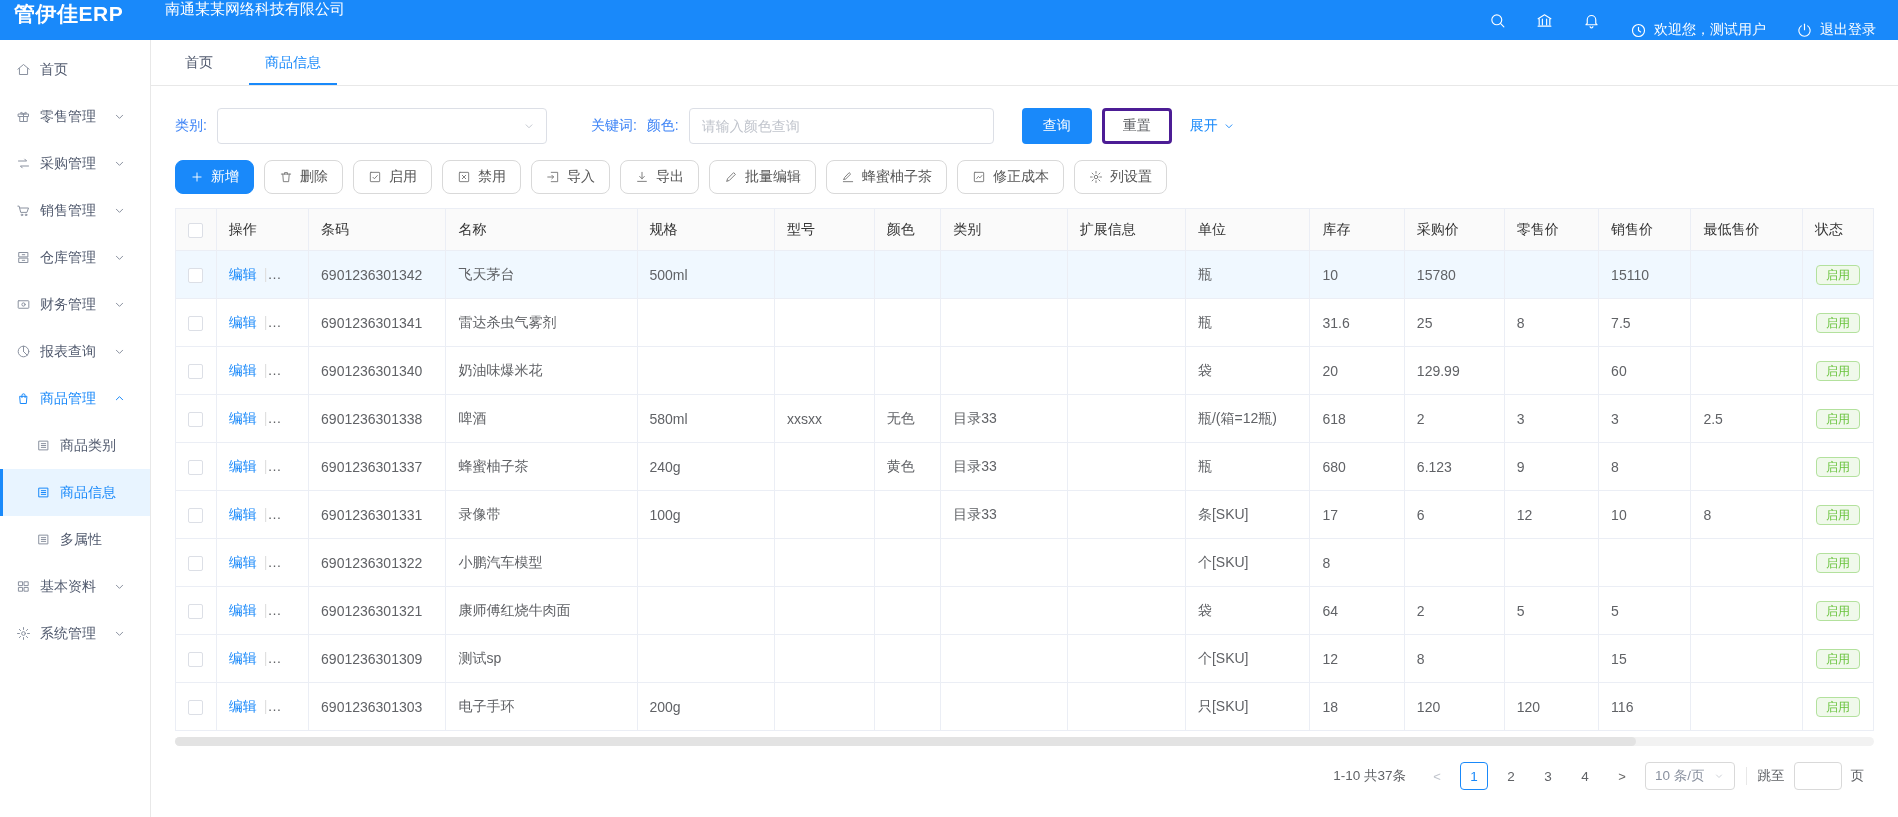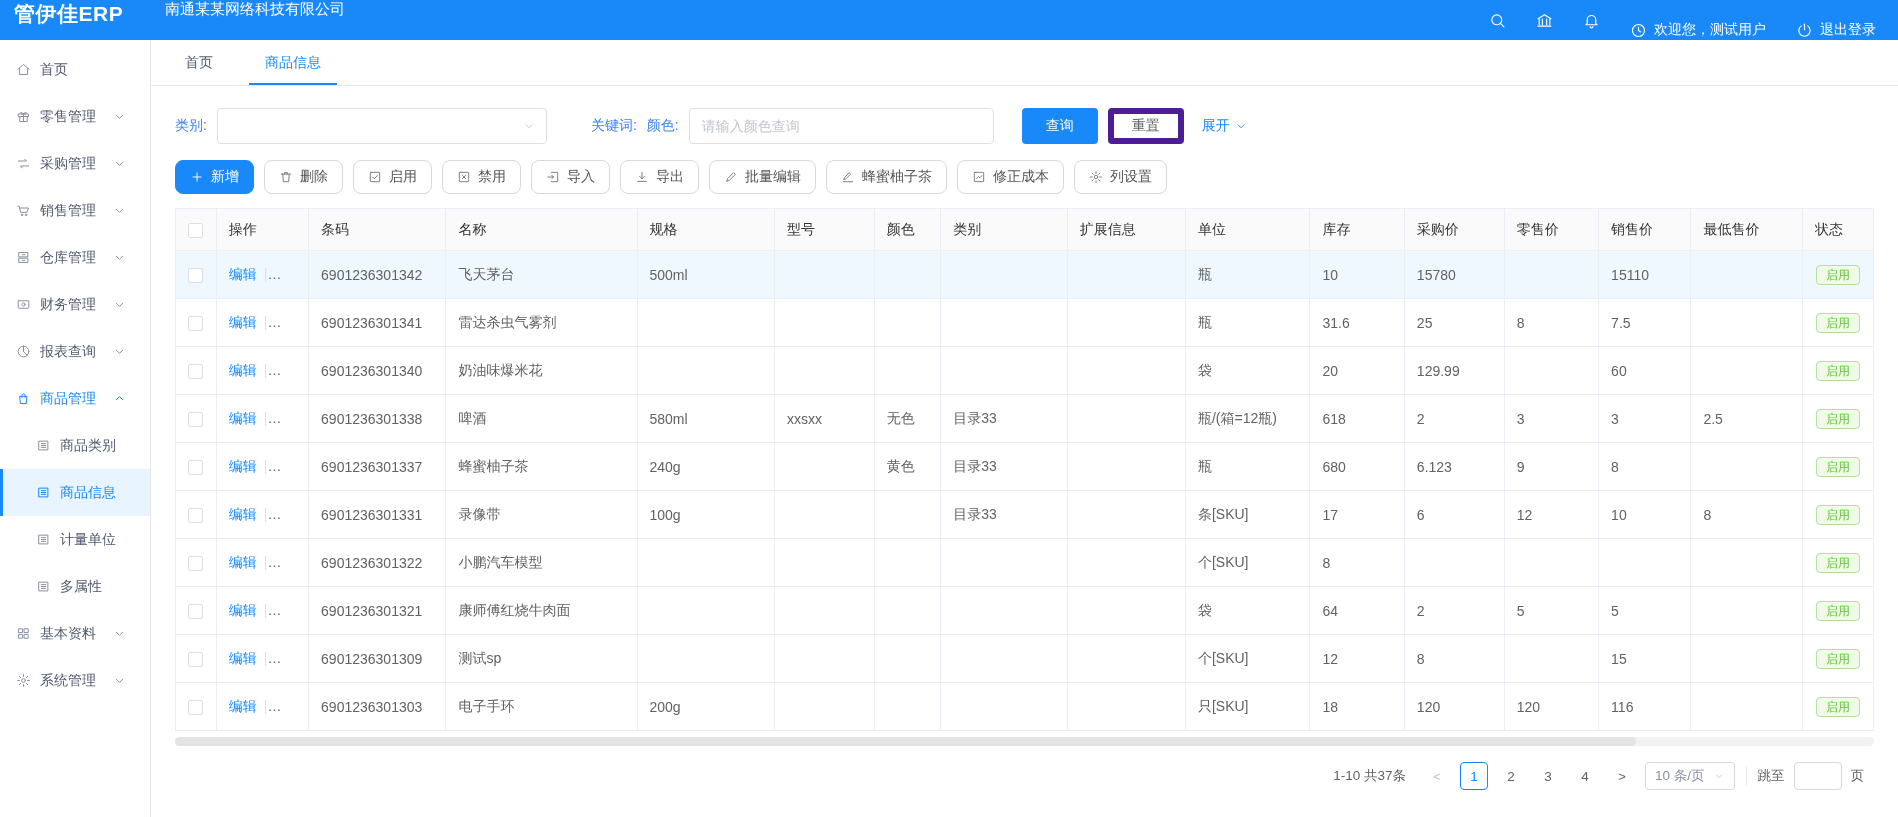--- a/index.html
+++ b/index.html
@@ -43,21 +43,21 @@
   
   .filterbar{display:flex;align-items:center;padding:22px 24px 14px;font-size:14px;gap:10px;}
   .flabel{color:#3b82f6;flex:0 0 auto;text-align:right;}
   .select-box{width:330px;height:36px;border:1px solid #dcdfe6;border-radius:4px;display:flex;align-items:center;justify-content:flex-end;padding:0 10px;cursor:pointer;background:#fff;}
   .select-box .chev{color:#c0c4cc;font-size:14px;}
   .f-input{height:36px;border:1px solid #dcdfe6;border-radius:4px;padding:0 12px;font-size:14px;color:#333;outline:none;font-family:inherit;}
   .f-input::placeholder{color:#c0c4cc;}
   .kw-input{width:330px;margin-right:32px;}
   .color-input{width:305px;margin-right:18px;}
   .kw-label{margin-left:34px;}
-  .btn{height:36px;border-radius:4px;border:6px solid #4c1d95;background:#fff;color:#606266;font-size:14px;padding:0 18px;cursor:pointer;font-family:inherit;}
+  .btn{height:36px;border-radius:4px;border:3px solid #4c1d95;background:#fff;color:#606266;font-size:14px;padding:0 18px;cursor:pointer;font-family:inherit;}
   .btn.primary{background:var(--primary);border-color:var(--primary);color:#fff;}
   .expand-link{color:var(--primary);font-size:14px;cursor:pointer;margin-left:8px;display:flex;align-items:center;gap:4px;}
 
   
   .toolbar{display:flex;align-items:center;gap:10px;padding:2px 24px 14px;}
   .tbtn{height:34px;border:1px solid #d9d9d9;border-radius:8px;background:#fff;color:#555;font-size:14px;padding:0 14px;display:flex;align-items:center;gap:7px;cursor:pointer;font-family:inherit;}
   .tbtn .ic{font-size:14px;color:#777;}
   .tbtn.primary{background:var(--primary);border-color:var(--primary);color:#fff;}
   .tbtn.primary .ic{color:#fff;}
 
@@ -224,27 +224,20 @@
           <path d="M8.5 9h7M8.5 12h7M8.5 15h7"></path>
         </svg>
         <span class="lbl">商品类别</span>
       </div>
       <div class="side-item sub selected">
         <svg class="ic" viewBox="0 0 24 24" fill="none" stroke="currentColor" stroke-width="1.6" stroke-linecap="round" stroke-linejoin="round">
           <rect x="5" y="5" width="14" height="14"></rect>
           <path d="M8.5 9h7M8.5 12h7M8.5 15h7"></path>
         </svg>
         <span class="lbl">商品信息</span>
-      </div>
-      <div class="side-item sub">
-        <svg class="ic" viewBox="0 0 24 24" fill="none" stroke="currentColor" stroke-width="1.6" stroke-linecap="round" stroke-linejoin="round">
-          <rect x="5" y="5" width="14" height="14"></rect>
-          <path d="M8.5 9h7M8.5 12h7M8.5 15h7"></path>
-        </svg>
-        <span class="lbl">计量单位</span>
       </div>
       <div class="side-item sub">
         <svg class="ic" viewBox="0 0 24 24" fill="none" stroke="currentColor" stroke-width="1.6" stroke-linecap="round" stroke-linejoin="round">
           <rect x="5" y="5" width="14" height="14"></rect>
           <path d="M8.5 9h7M8.5 12h7M8.5 15h7"></path>
         </svg>
         <span class="lbl">多属性</span>
       </div>
       <div class="side-item">
         <svg class="ic" viewBox="0 0 24 24" fill="none" stroke="currentColor" stroke-width="1.6" stroke-linecap="round" stroke-linejoin="round">

